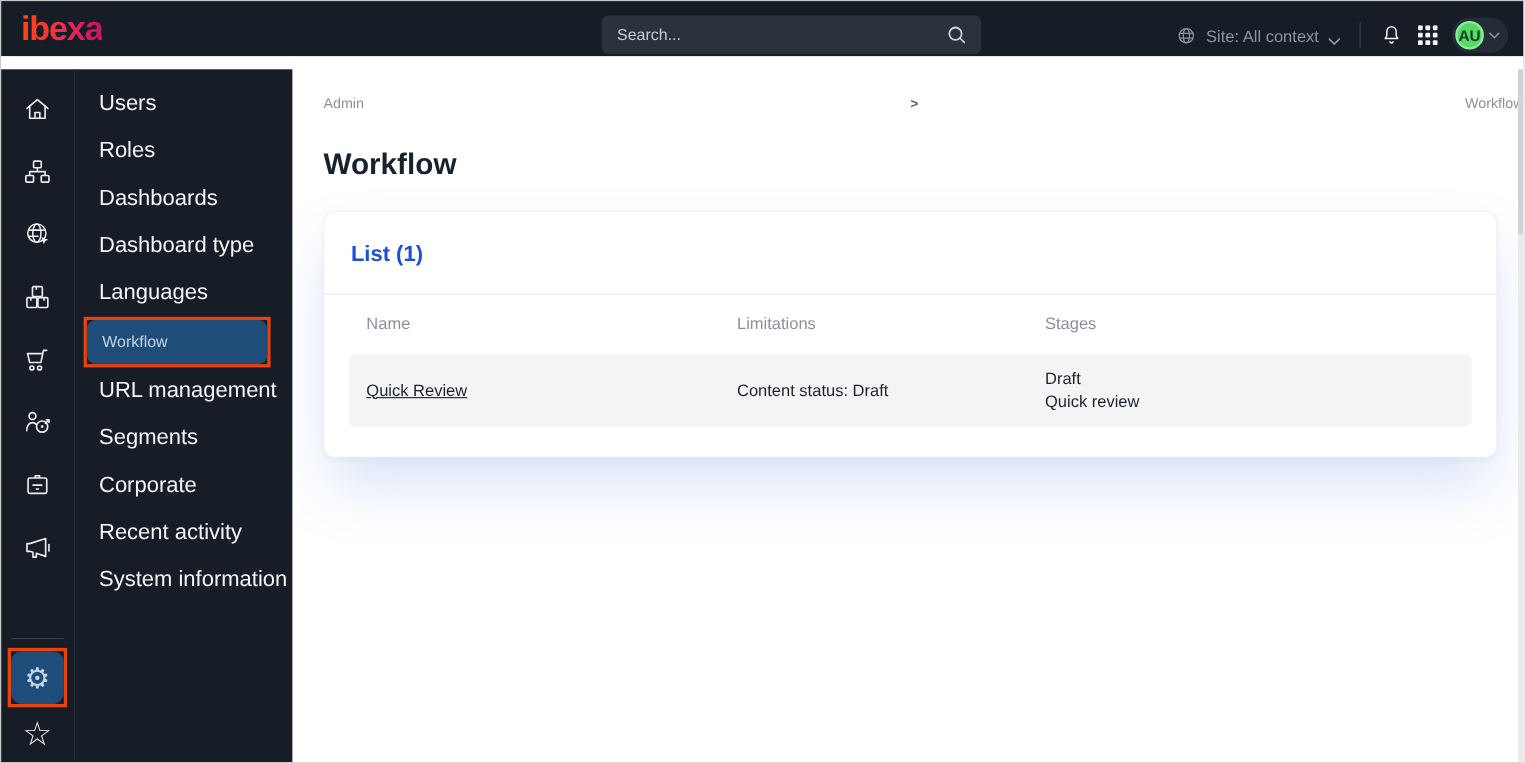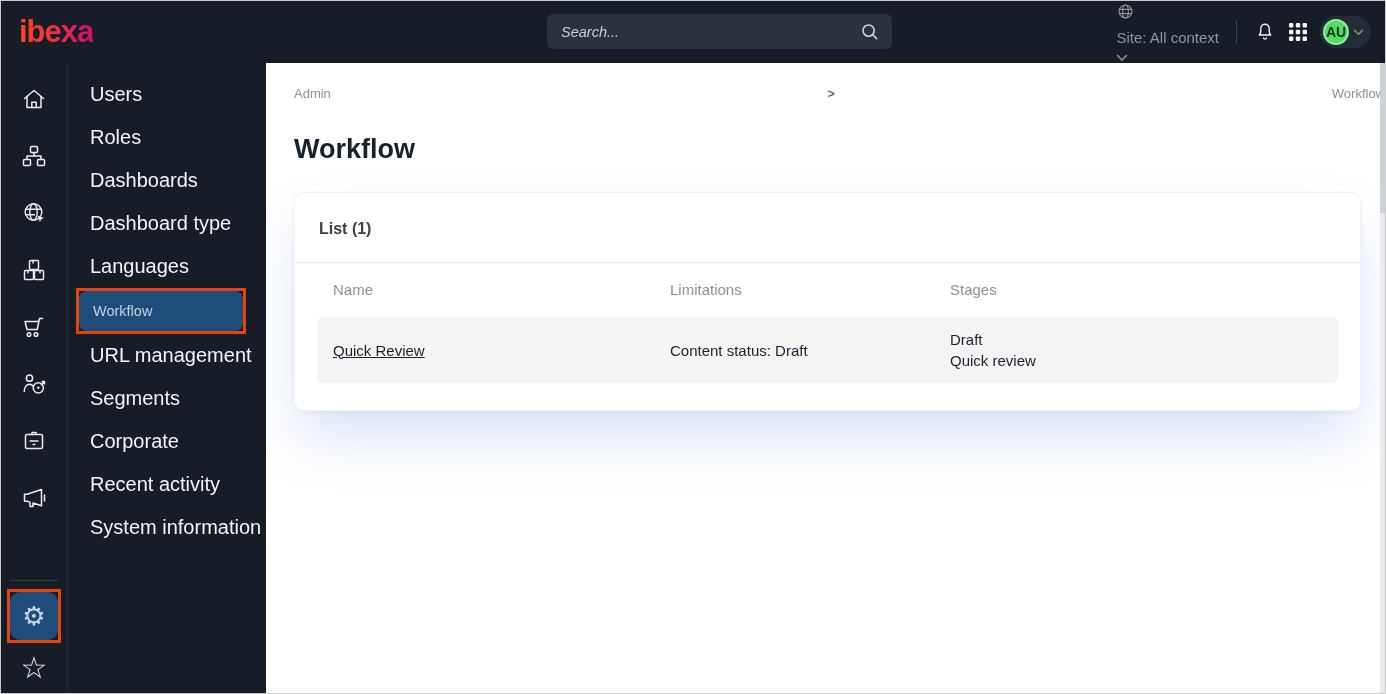--- a/index.html
+++ b/index.html
@@ -3,45 +3,45 @@
 <meta charset="utf-8">
 <style>
   * { margin:0; padding:0; box-sizing:border-box; }
   html,body { background:#fff; font-family:"Liberation Sans", sans-serif; }
   .screen {
     position:relative; width:1386px; height:694px;
     border:1px solid #c6c8ca; background:#fff; overflow:hidden;
   }
   
   .topbar {
-    position:absolute; top:0; left:0; width:100%; height:62px;
+    position:absolute; top:0; left:0; width:100%; height:50px;
     background:#161d27; display:flex; align-items:center;
   }
   .logo {
     margin-left:18px; font-size:31px; font-weight:800; letter-spacing:-1px;
     color:#f0372a;
     background:linear-gradient(90deg,#ff4713 0%,#ef2b4e 55%,#cb0f69 100%);
     -webkit-background-clip:text; background-clip:text;
     -webkit-text-fill-color:transparent;
   }
   .searchbox {
     position:absolute; left:546px; top:13px; width:345px; height:35px;
     background:#2a323d; border-radius:6px; display:flex; align-items:center;
     padding:0 12px 0 14px;
   }
   .searchbox input {
     flex:1; background:transparent; border:none; outline:none;
-    color:#e8ecf0; font-size:14.5px; font-family:"Liberation Sans",sans-serif;font-style:italic;
+    color:#e8ecf0; font-size:14.5px; font-family:"Liberation Sans",sans-serif;
   }
   .searchbox input::placeholder { color:#c9ced5; opacity:1; }
   .top-right {
     position:absolute; right:14px; top:0; height:62px;
     display:flex; align-items:center; gap:13px;
   }
-  .site-ctx { display:flex; align-items:flex-start; gap:8px; color:#8d949c; font-size:15px; cursor:pointer;flex-direction:column; }
+  .site-ctx { display:flex; align-items:flex-end; gap:8px; color:#8d949c; font-size:15px; cursor:pointer; }
   .v-divider { width:1px; height:24px; background:#3a424d; margin:0 4px; }
   .avatar-pill {
     display:flex; align-items:center; gap:4px; background:#242c36;
     border-radius:16px; padding:3px 7px 3px 3px; cursor:pointer;
   }
   .avatar {
     width:26px; height:26px; border-radius:50%; background:#57d96a;
     border:2px solid #8deb9b; color:#0d3b17; font-size:14px; font-weight:bold;
     display:flex; align-items:center; justify-content:center;
   }
@@ -86,21 +86,21 @@
     display:flex; align-items:center; gap:8px;justify-content:space-between;
   }
   .breadcrumb .sep { color:#59616b; font-weight:bold; font-size:12px; }
   .page-title { margin:33px 0 0 28px; font-size:27px; font-weight:bold; color:#18222e; }
   .card {
     margin:27px 24px 0 28px; background:#fff; border-radius:10px;
     border:1px solid #f1f2f4;
     box-shadow:0 30px 55px -6px rgba(110,150,225,0.28), 0 2px 6px rgba(0,0,0,0.04);
     padding-bottom:27px;
   }
-  .card-heading { padding:27px 24px 24px 24px; font-size:16px; font-weight:bold; color:#404040; }
+  .card-heading { padding:27px 24px 24px 24px; font-size:20px; font-weight:bold; color:#1d4ed8; }
   .card-divider { height:1px; background:#e9eaec; }
   .thead {
     display:grid; grid-template-columns:337px 280px 1fr;
     padding:18px 0 19px 38px; color:#8b9199; font-size:15px;
   }
   .trow {
     margin:0 22px; background:#f4f4f5; border-radius:6px; min-height:66px;
     display:grid; grid-template-columns:337px 280px 1fr;
     padding-left:16px; align-items:center;
   }

